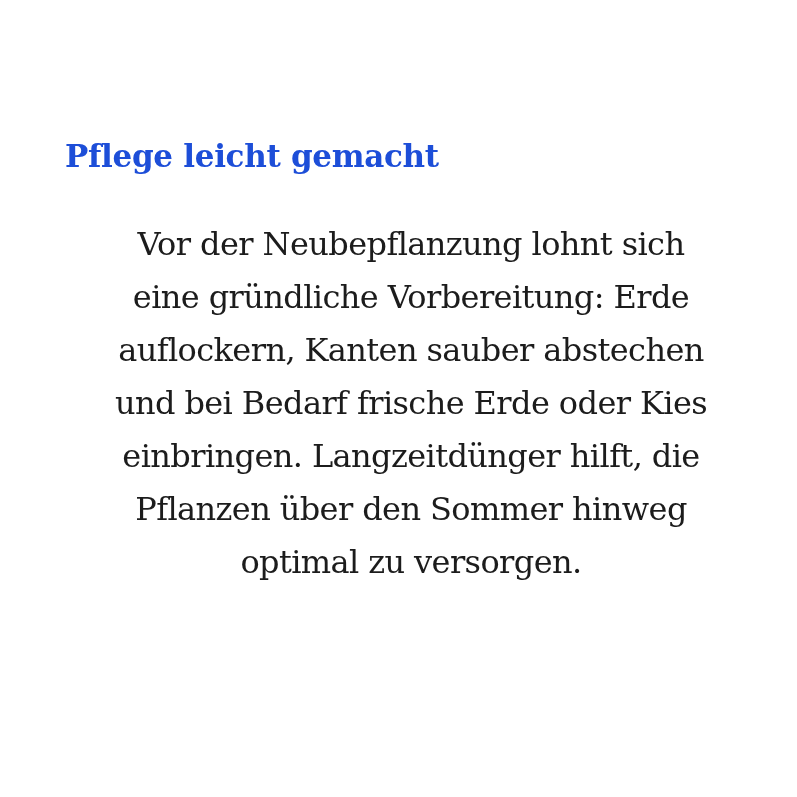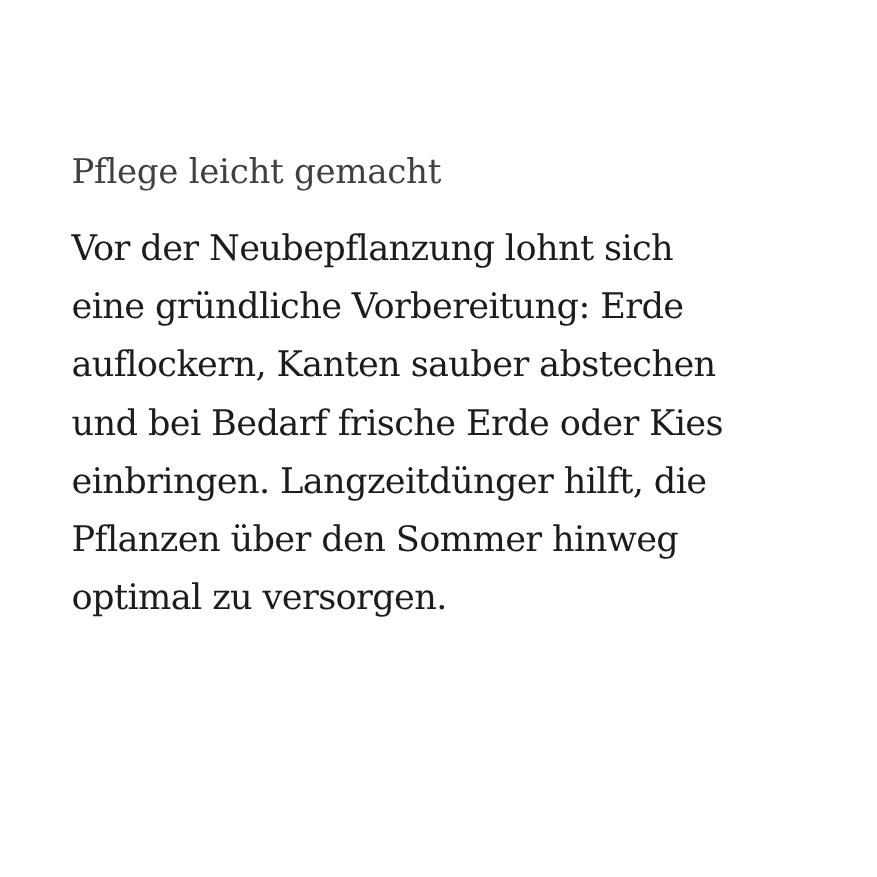--- a/index.html
+++ b/index.html
@@ -10,36 +10,37 @@
     overflow: hidden;
   }
   .card {
     width: 797px;
     height: 797px;
     background: #ffffff;
     padding: 138px 40px 0 65px;
   }
   .heading {
     font-family: "DejaVu Serif", "Liberation Serif", serif;
-    font-weight: 400;
+    font-weight: 700;
     font-size: 31px;
     line-height: 1.2;
-    color: #404040;
+    color: #1d4ed8;
     letter-spacing: -0.3px;
-    margin-bottom: 24px;
+    margin-bottom: 43px;
   }
   .body-text {
     font-family: "DejaVu Serif", "Liberation Serif", serif;
     font-weight: 400;
     font-size: 32px;
     line-height: 53px;
     color: #1c1c1c;
     letter-spacing: -0.6px;
     white-space: pre-line;
     max-width: 700px;
+    text-align: center;
   }
 </style>
 </head>
 <body>
 
 <div class="card">
   <h1 class="heading">Pflege leicht gemacht</h1>
   <p class="body-text">Vor der Neubepflanzung lohnt sich
 eine gründliche Vorbereitung: Erde
 auflockern, Kanten sauber abstechen

